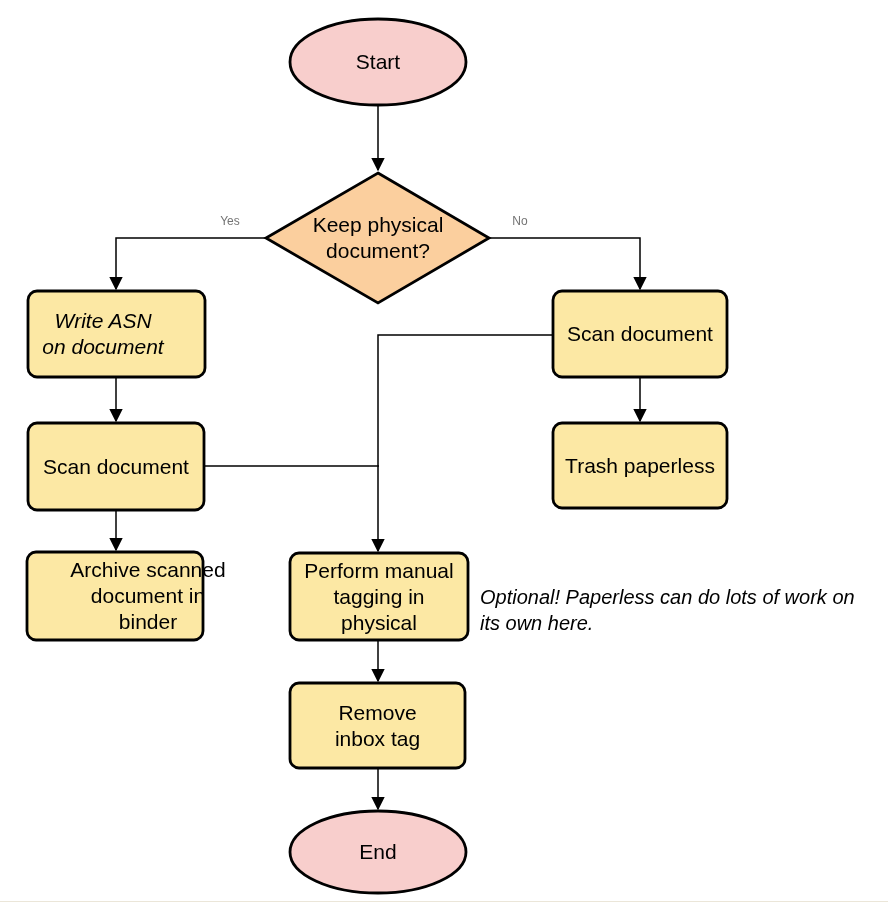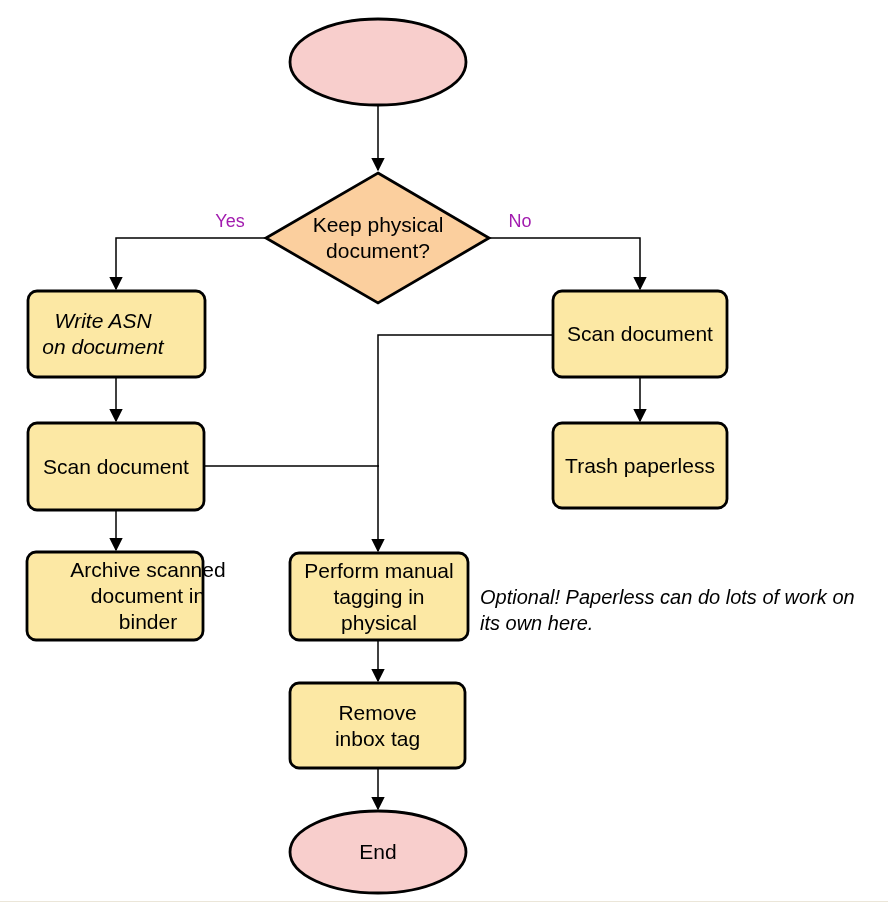--- a/index.html
+++ b/index.html
@@ -18,22 +18,22 @@
     display:flex; align-items:center; justify-content:center;
     text-align:center;
     white-space:pre-line;
     font-size:21px; line-height:26px;
     color:#000000;
     pointer-events:none;
   }
   .edge-label {
     position:absolute;
     display:flex; align-items:center; justify-content:center;
-    font-size:18px; line-height:22px;
-    color:#a21caf;
+    font-size:12px; line-height:22px;
+    color:#737373;
     pointer-events:none;
   }
   .note {
     position:absolute;
     left:480px; top:584px; width:420px;
     font-size:20px; line-height:26px;
     font-style:italic;
     white-space:pre-line;
     color:#000000;
   }
@@ -71,20 +71,21 @@
     <rect class="shape" x="28" y="291" width="177" height="86" rx="9" fill="#fce8a4"></rect>
     <rect class="shape" x="28" y="423" width="176" height="87" rx="9" fill="#fce8a4"></rect>
     <rect class="shape" x="27" y="552" width="176" height="88" rx="9" fill="#fce8a4"></rect>
     <rect class="shape" x="553" y="291" width="174" height="86" rx="9" fill="#fce8a4"></rect>
     <rect class="shape" x="553" y="423" width="174" height="85" rx="9" fill="#fce8a4"></rect>
     <rect class="shape" x="290" y="553" width="178" height="87" rx="9" fill="#fce8a4"></rect>
     <rect class="shape" x="290" y="683" width="175" height="85" rx="9" fill="#fce8a4"></rect>
     <ellipse class="shape" cx="378" cy="852" rx="88" ry="41" fill="#f8cecc"></ellipse>
   </svg>
 
+  <div class="node-label" style="left:290px; top:19px; width:176px; height:86px;">Start</div>
   <div class="node-label" style="left:278px; top:198px; width:200px; height:80px;">Keep physical
 document?</div>
   <div class="node-label" style="left:28px; top:291px; width:150px; height:86px;font-style:italic;">Write ASN
 on document</div>
   <div class="node-label" style="left:28px; top:423px; width:176px; height:87px;">Scan document</div>
   <div class="node-label" style="left:27px; top:552px; width:176px; height:88px;margin-left:33px;">Archive scanned
 document in
 binder</div>
   <div class="node-label" style="left:553px; top:291px; width:174px; height:86px;">Scan document</div>
   <div class="node-label" style="left:553px; top:423px; width:174px; height:85px;">Trash paperless</div>

